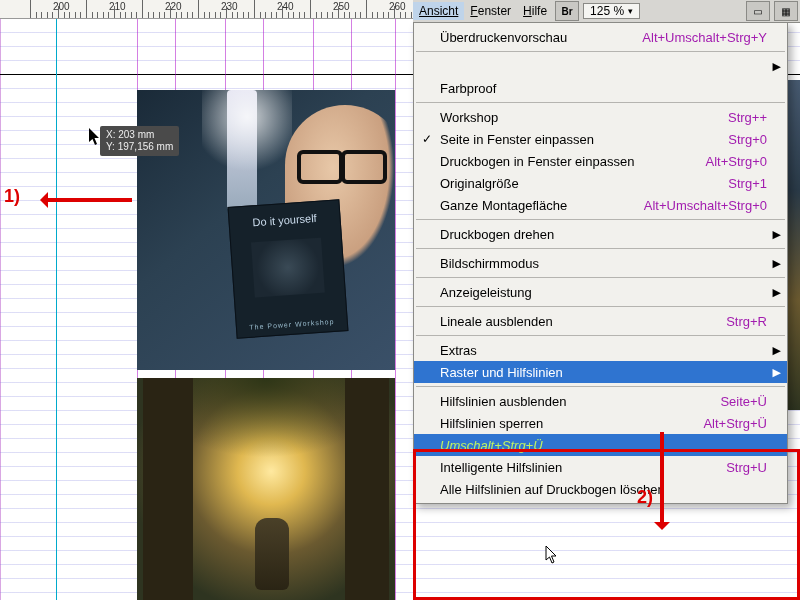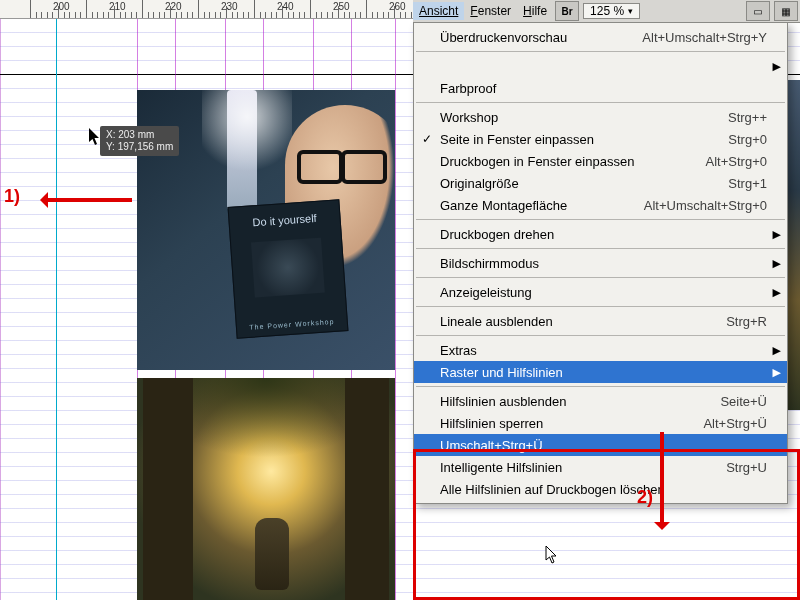--- a/index.html
+++ b/index.html
@@ -134,26 +134,26 @@
 
 
 .dropdown{
   position:absolute; left:413px; top:22px; width:373px;
   background:#f2f1ed; border:1px solid #8a8a86;
   box-shadow:4px 4px 8px rgba(0,0,0,0.3);
   z-index:40; padding:3px 0;
 }
 .mi{display:flex;align-items:center;height:22px;padding:0 20px 0 26px;font-size:13px;position:relative;color:#000;}
 .mi .lbl{flex:1;white-space:nowrap;}
-.mi .sc{color:#404040;font-size:13px;white-space:nowrap;}
+.mi .sc{color:#a21caf;font-size:13px;white-space:nowrap;}
 .mi .sub{position:absolute;right:6px;font-size:11px;}
 .mi.check:before{content:"✓";position:absolute;left:8px;font-size:12px;}
 .sep{height:1px;background:#b5b4b0;margin:3px 2px;}
 .mi.hl{background:#2f74d0;color:#fff;}
-.mi.hl .sc{color:#ffffff;}
+.mi.hl .sc{color:#bef264;font-style:italic;}
 </style>
 </head>
 <body>
 
 <div class="ruler-row">
     <div class="tick" style="left: 30px;"></div>
     <div class="tick" style="left: 35.6px; height: 6px; top: auto; bottom: 0px;"></div>
     <div class="tick" style="left: 41.2px; height: 6px; top: auto; bottom: 0px;"></div>
     <div class="tick" style="left: 46.8px; height: 6px; top: auto; bottom: 0px;"></div>
     <div class="tick" style="left: 52.4px; height: 6px; top: auto; bottom: 0px;"></div>

